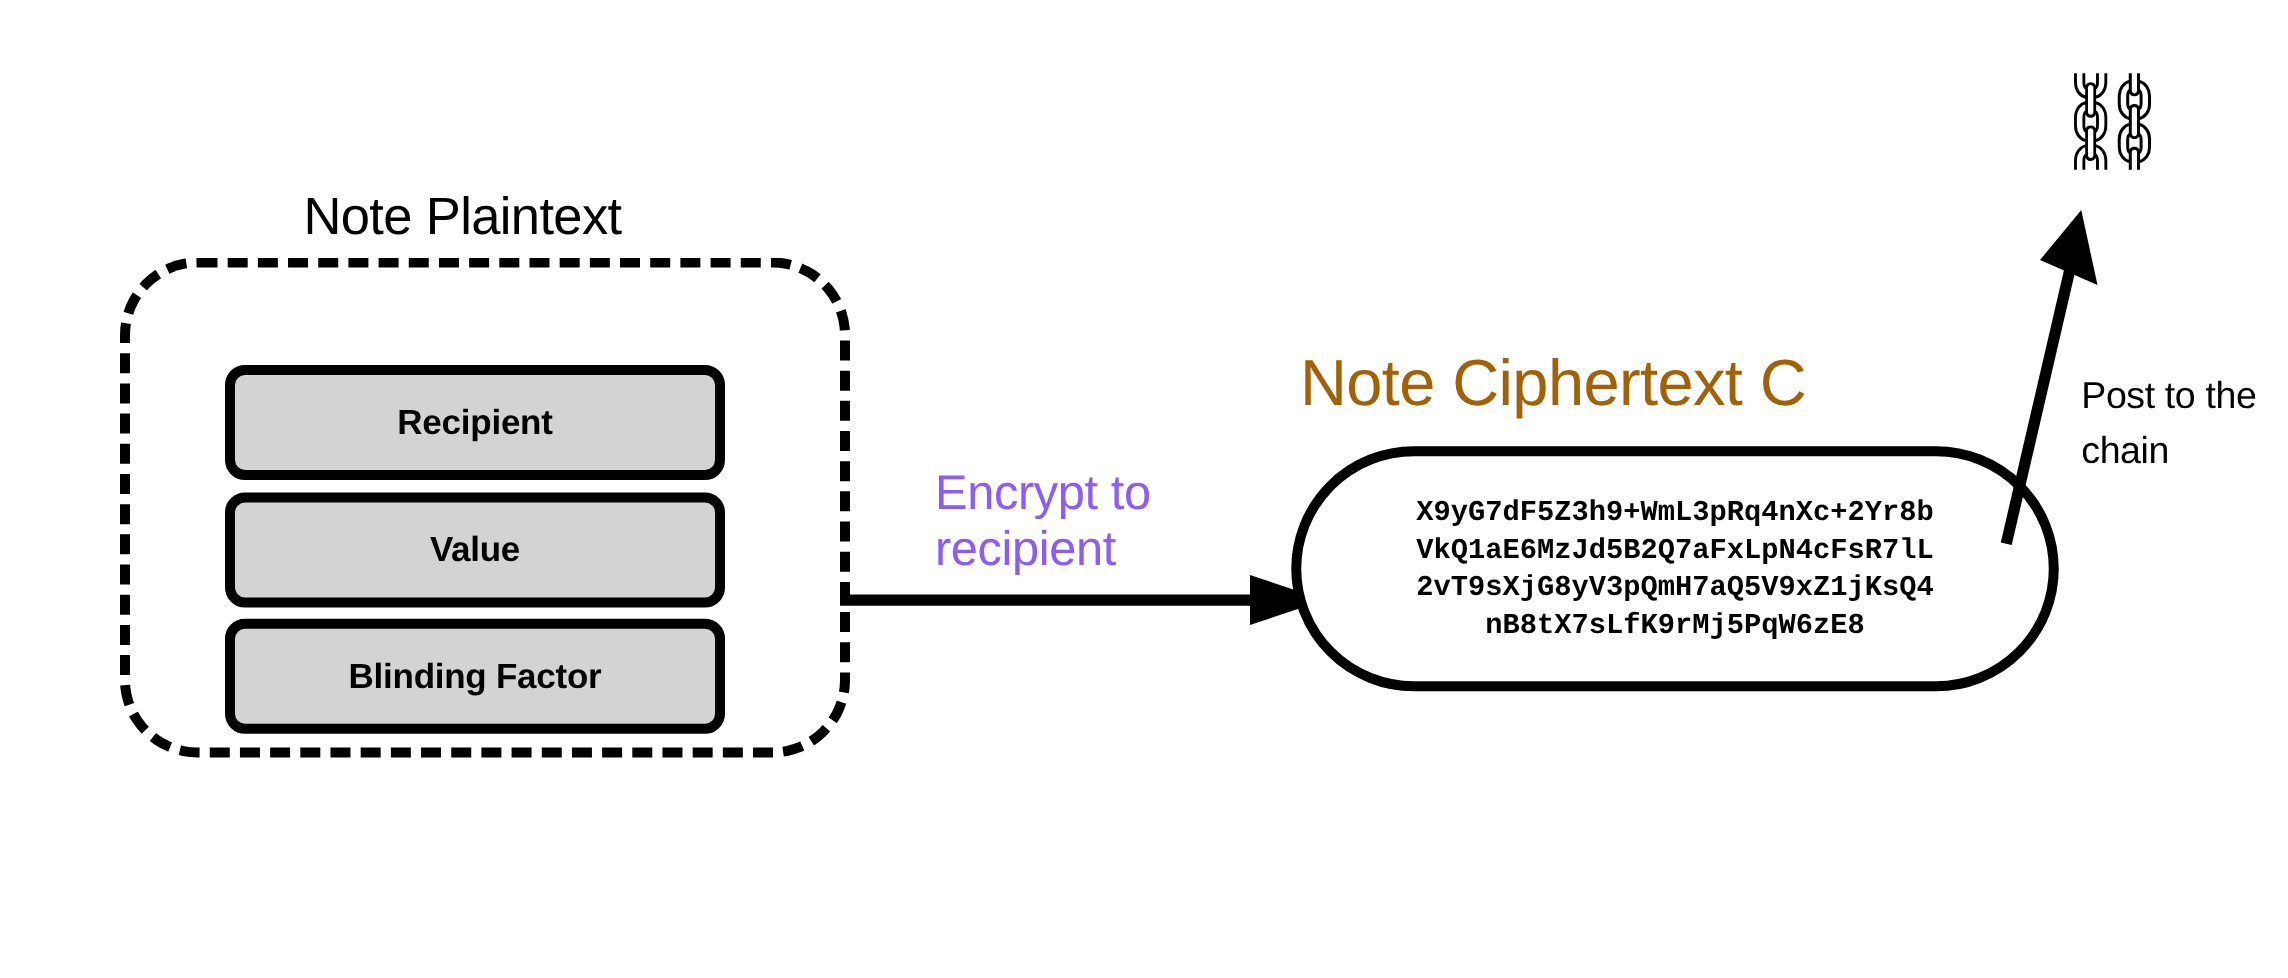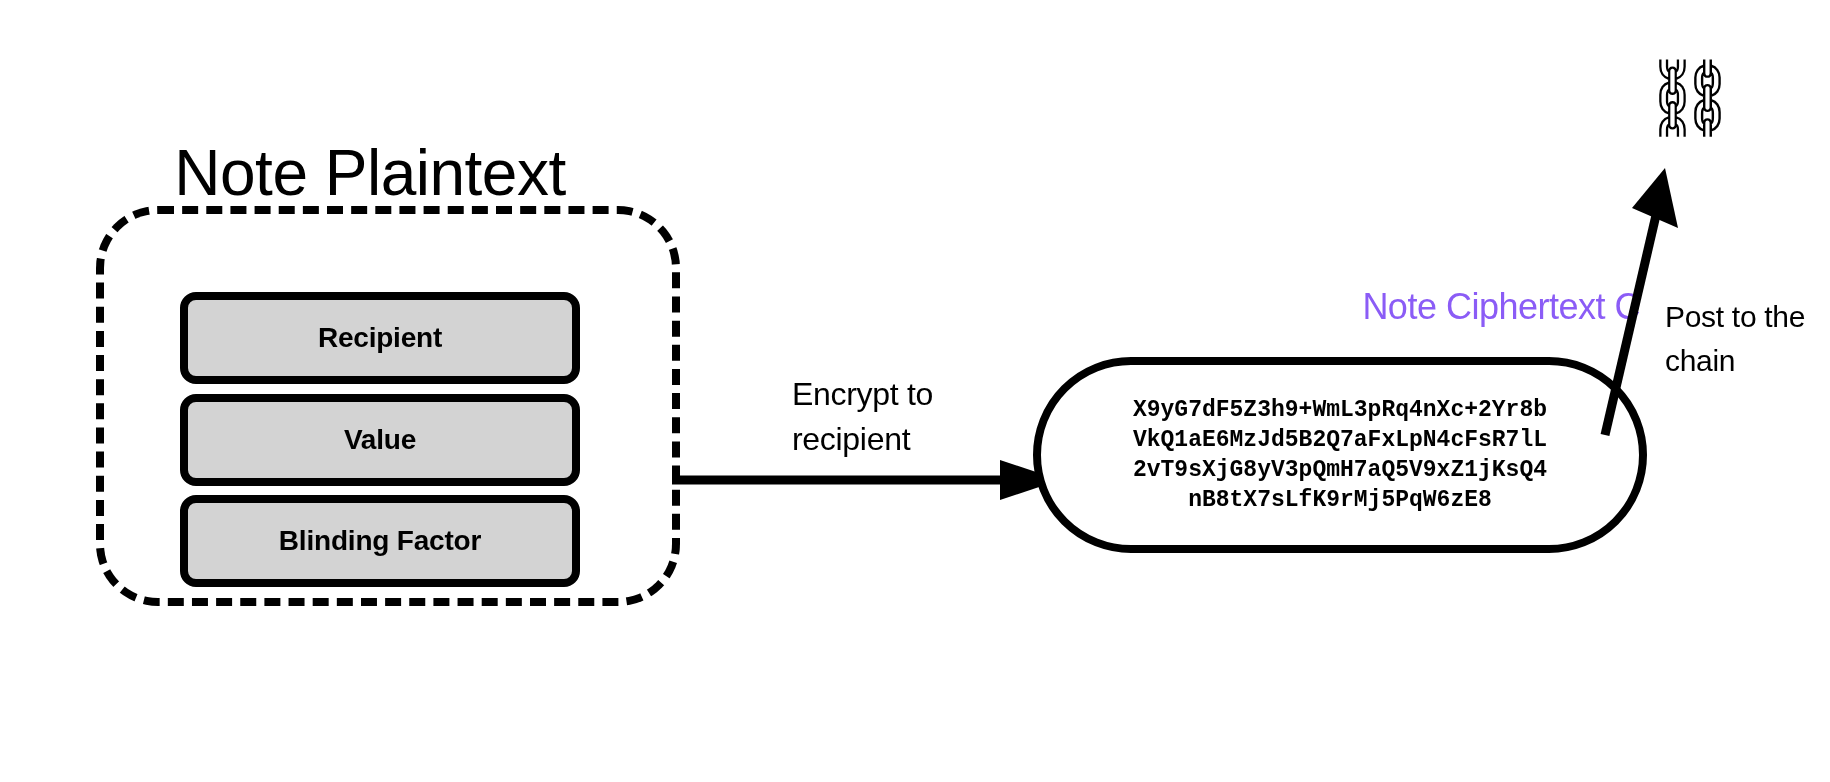--- a/index.html
+++ b/index.html
@@ -20,21 +20,21 @@
     overflow: hidden;
   }
 
   
   #plaintext-title {
     position: absolute;
     left: 110px;
     top: 143px;
     width: 520px;
     text-align: center;
-    font-size: 64px;
+    font-size: 42px;
     line-height: 60px;
     font-weight: 400;
     letter-spacing: -0.5px;
     color: #000000;
     white-space: nowrap;
   }
   #plaintext-container {
     position: absolute;
     left: 96px;
     top: 206px;
@@ -65,49 +65,49 @@
     color: #000000;
     white-space: nowrap;
   }
   #field-box-0 { top: 292px; }
   #field-box-1 { top: 394px; }
   #field-box-2 { top: 495px; }
 
   
   #encrypt-label {
     position: absolute;
-    left: 792px;
+    left: 748px;
     top: 372px;
     width: 250px;
-    font-size: 32px;
+    font-size: 39px;
     line-height: 45px;
     font-weight: 400;
     letter-spacing: -0.3px;
-    color: #000000;
+    color: #8b5cf6;
   }
   #encrypt-arrow {
     position: absolute;
     left: 660px;
     top: 450px;
     width: 400px;
     height: 60px;
   }
 
   
   #ciphertext-title {
     position: absolute;
     left: 1040px;
     top: 277px;
     width: 600px;
-    text-align: right;
-    font-size: 36px;
+    text-align: left;
+    font-size: 52px;
     line-height: 60px;
     font-weight: 400;
     letter-spacing: -0.5px;
-    color: #8b5cf6;
+    color: #a16207;
     white-space: nowrap;
   }
   #ciphertext-capsule {
     position: absolute;
     left: 1033px;
     top: 357px;
     width: 614px;
     height: 196px;
     box-sizing: border-box;
     background: #ffffff;

